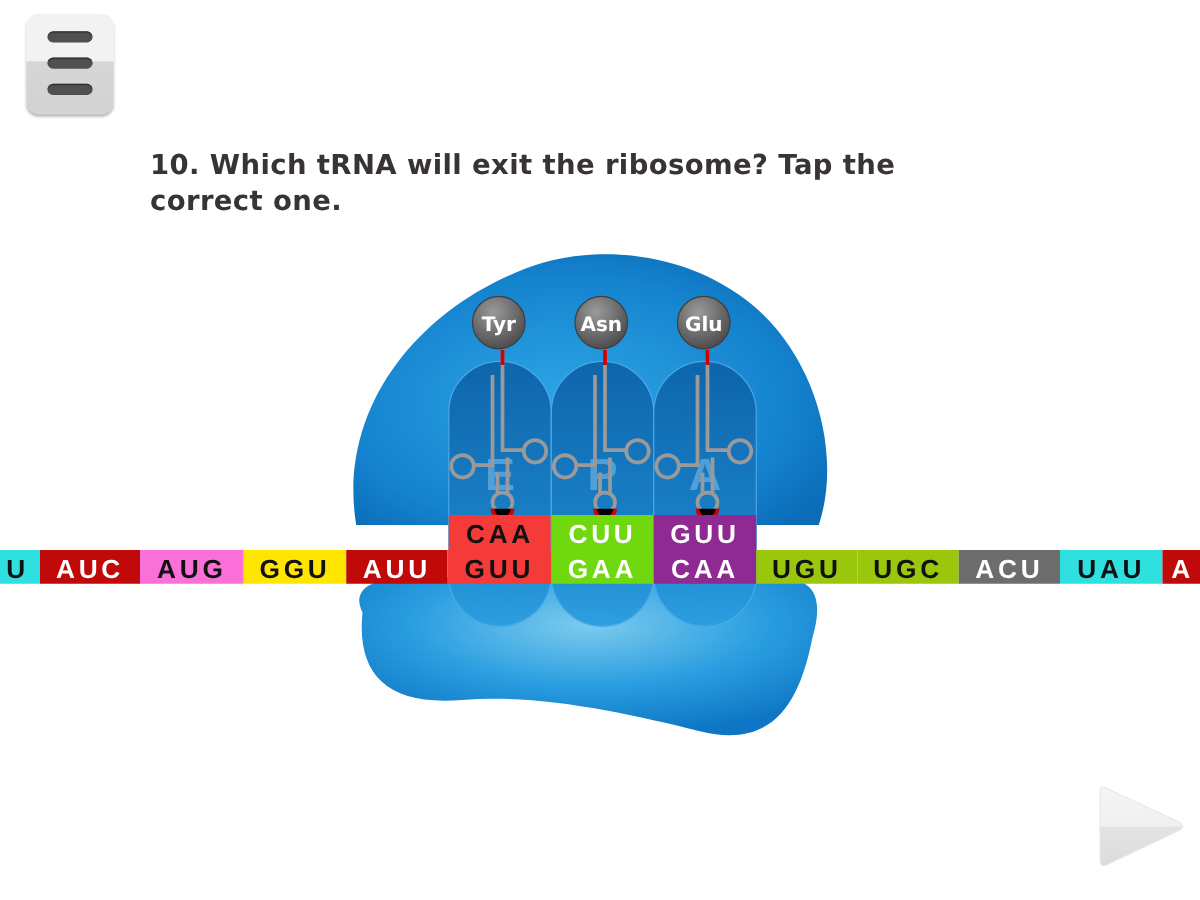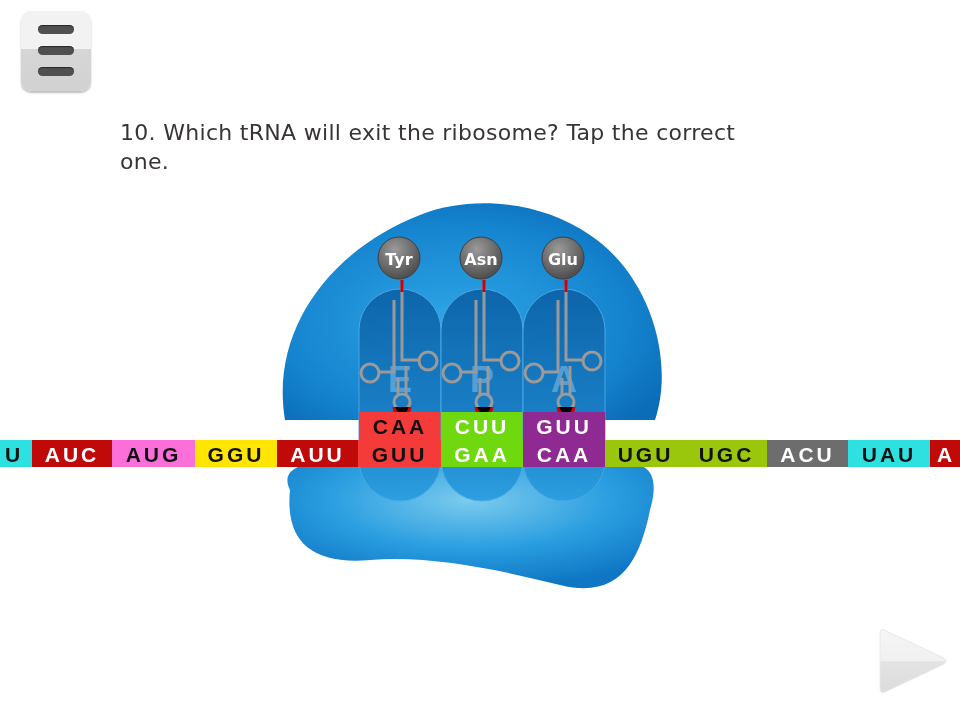--- a/index.html
+++ b/index.html
@@ -3,21 +3,21 @@
 <meta charset="utf-8">
 <style>
   html, body { margin:0; padding:0; }
   body { width:960px; height:720px; background:#ffffff; position:relative; overflow:hidden;
          font-family:"DejaVu Sans", sans-serif; }
   .menu-btn { position:absolute; left:21px; top:11px; width:70px; height:80px; border-radius:10px;
     background:linear-gradient(#f2f2f2 0%, #f2f2f2 47%, #d6d6d6 48%, #d2d2d2 100%);
     box-shadow:0 2px 2px rgba(0,0,0,0.25); cursor:pointer; }
   .menu-btn .bar { position:absolute; left:17px; width:36px; height:9px; border-radius:5px;
     background:#505050; box-shadow:0 1px 1px rgba(0,0,0,0.5) inset; }
-  .question { position:absolute; left:120px; top:118px; width:640px; font-weight:normal;
+  .question { position:absolute; left:120px; top:118px; width:640px; font-weight:bold;
     font-size:22px; line-height:29px; color:#383434; letter-spacing:0.3px; }
   svg.scene { position:absolute; left:0; top:0; }
   .next-btn { position:absolute; left:872px; top:622px; width:80px; height:80px; cursor:pointer; }
 </style>
 </head>
 <body>
 
 <div class="menu-btn">
   <div>
     <div class="bar" style="top:14px"></div>

